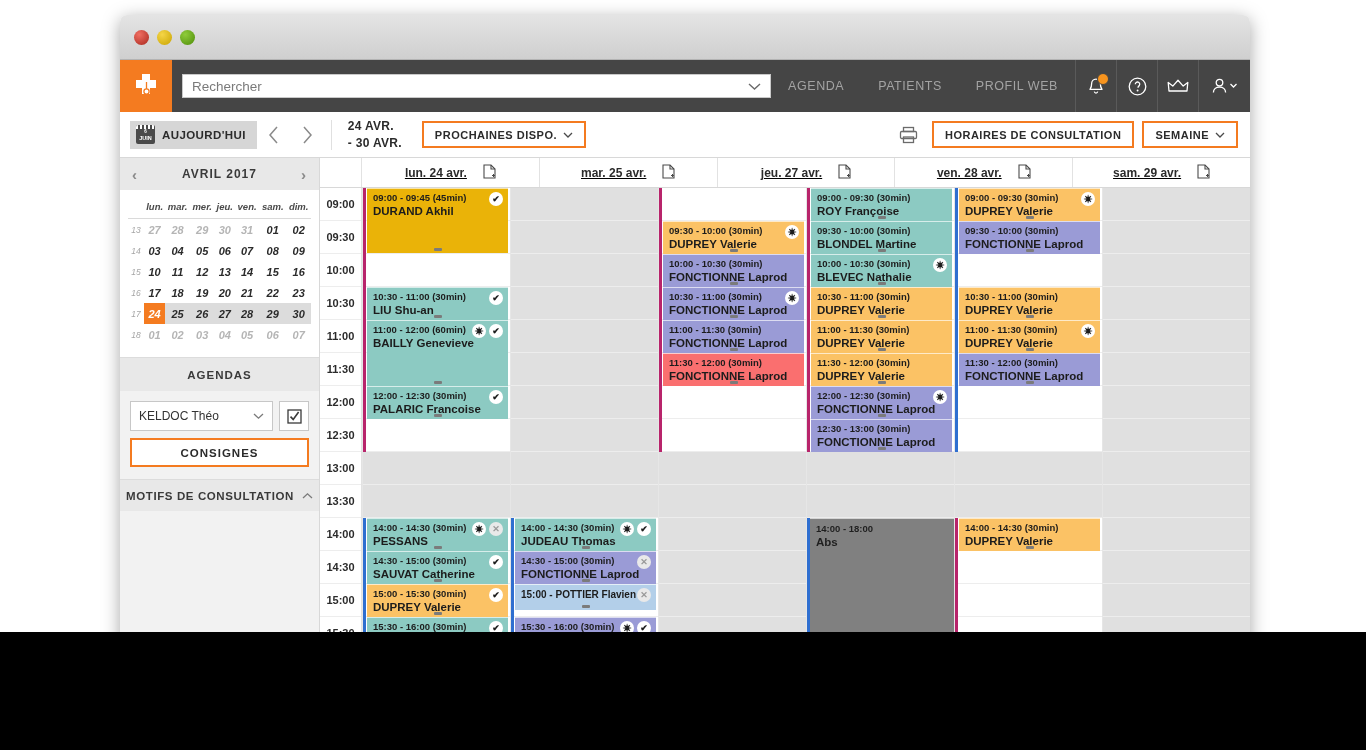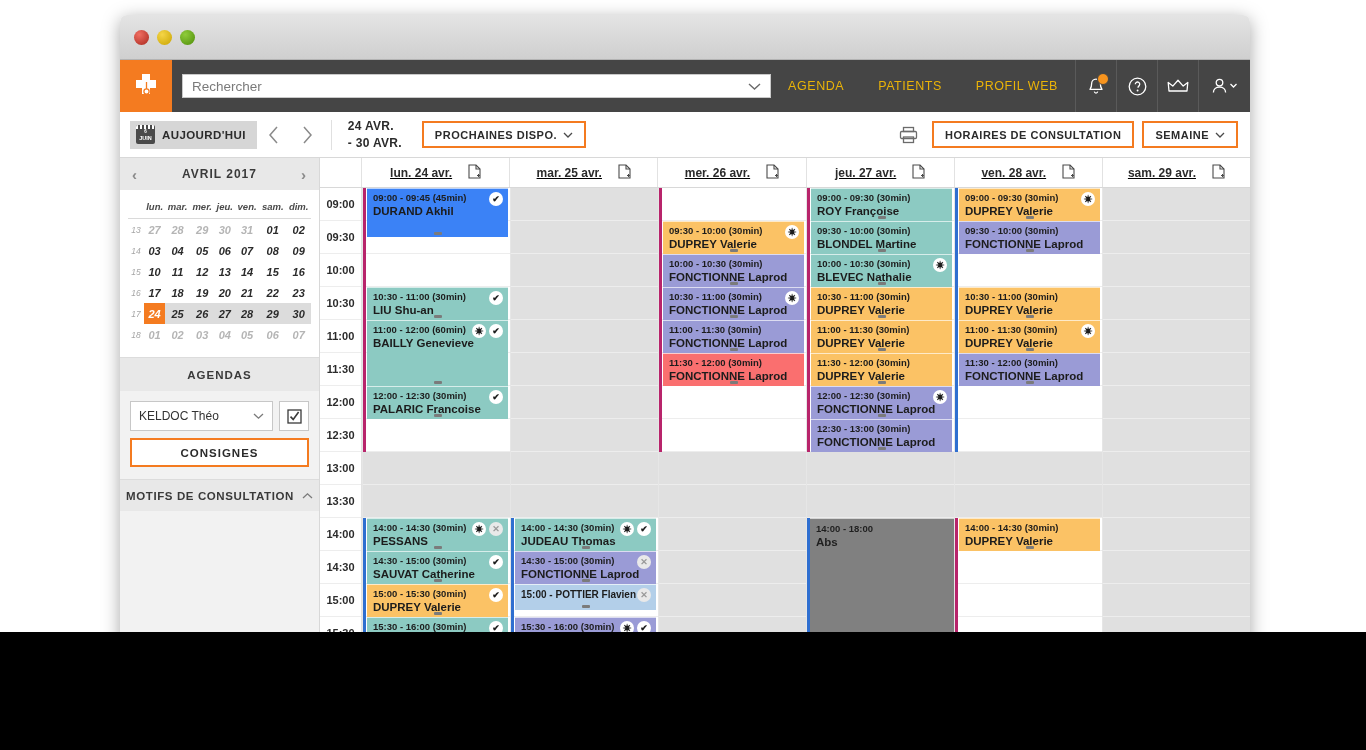--- a/index.html
+++ b/index.html
@@ -38,21 +38,21 @@
   }
   .searchwrap { flex:1; display:flex; align-items:center; padding:0 0 0 10px; }
   .searchbox {
     width:100%; max-width:618px; height:24px; background:#fff; border:1px solid #c9c9c9;
     display:flex; align-items:center; padding:0 9px; font-size:13.5px; color:#7a7a7a;
     position:relative;
   }
   .searchbox .chev { position:absolute; right:9px; color:#6b6b6b; }
   .navlinks { display:flex; align-items:center; }
   .navlink {
-    color:#eab308; font-size:12.5px; letter-spacing:.55px; padding:0 17px; height:52px;
+    color:#a3a3a3; font-size:12.5px; letter-spacing:.55px; padding:0 17px; height:52px;
     display:flex; align-items:center; cursor:pointer; white-space:nowrap;
   }
   .iconbtns { display:flex; align-items:stretch; }
   .iconbtn {
     width:41px; display:flex; align-items:center; justify-content:center;
     border-left:1px solid #5a5a5a; position:relative; cursor:pointer;
   }
   .iconbtn.wide { width:52px; }
   .badge {
     position:absolute; top:13px; right:7px; width:12px; height:12px; border-radius:50%;
@@ -449,28 +449,20 @@
               </div>
               <div class="dayhead">
                 <span>mar. 25 avr.</span>
                 <span class="note-icon"><svg width="13" height="15" viewBox="0 0 13 15">
                     <path d="M1 1h7l4 4v9H1z" fill="none" stroke="#4a4a4a" stroke-width="1.1"></path>
                     <path d="M8 1v4h4" fill="none" stroke="#4a4a4a" stroke-width="1.1"></path>
                     <path d="M9 11.5h3M10.5 10v3" stroke="#4a4a4a" stroke-width="1"></path>
                   </svg></span>
               </div>
               <div class="dayhead">
-                <span>mer. 26 avr.</span>
-                <span class="note-icon"><svg width="13" height="15" viewBox="0 0 13 15">
-                    <path d="M1 1h7l4 4v9H1z" fill="none" stroke="#4a4a4a" stroke-width="1.1"></path>
-                    <path d="M8 1v4h4" fill="none" stroke="#4a4a4a" stroke-width="1.1"></path>
-                    <path d="M9 11.5h3M10.5 10v3" stroke="#4a4a4a" stroke-width="1"></path>
-                  </svg></span>
-              </div>
-              <div class="dayhead">
                 <span>jeu. 27 avr.</span>
                 <span class="note-icon"><svg width="13" height="15" viewBox="0 0 13 15">
                     <path d="M1 1h7l4 4v9H1z" fill="none" stroke="#4a4a4a" stroke-width="1.1"></path>
                     <path d="M8 1v4h4" fill="none" stroke="#4a4a4a" stroke-width="1.1"></path>
                     <path d="M9 11.5h3M10.5 10v3" stroke="#4a4a4a" stroke-width="1"></path>
                   </svg></span>
               </div>
               <div class="dayhead">
                 <span>ven. 28 avr.</span>
                 <span class="note-icon"><svg width="13" height="15" viewBox="0 0 13 15">
@@ -523,21 +515,21 @@
                   <div class="bgslot closed"></div>
                   <div class="bgslot open"></div>
                   <div class="bgslot open"></div>
                   <div class="bgslot open"></div>
                   <div class="bgslot open"></div>
                   <div class="bgslot open"></div>
                   <div class="bgslot open"></div>
                 </div>
                 <div class="edge" style="top: 0px; height: 264px; background: rgb(184, 36, 107);"></div>
                 <div class="edge" style="top: 330px; height: 245px; background: rgb(47, 111, 208);"></div>
-                <div class="ev" style="top: 0px; height: 49px; background: #3b82f6;">
+                <div class="ev" style="top: 0px; height: 65px; background: #eab308;">
                   <div class="t">09:00 - 09:45 (45min)</div>
                   <div class="n">DURAND Akhil</div>
                   <div class="marks">
                     <span class="mk">✔</span>
                   </div>
                   <div class="grip"></div>
                 </div>
                 <div class="ev" style="top: 99px; height: 33px; background: rgb(140, 202, 194);">
                   <div class="t">10:30 - 11:00 (30min)</div>
                   <div class="n">LIU Shu-an</div>

